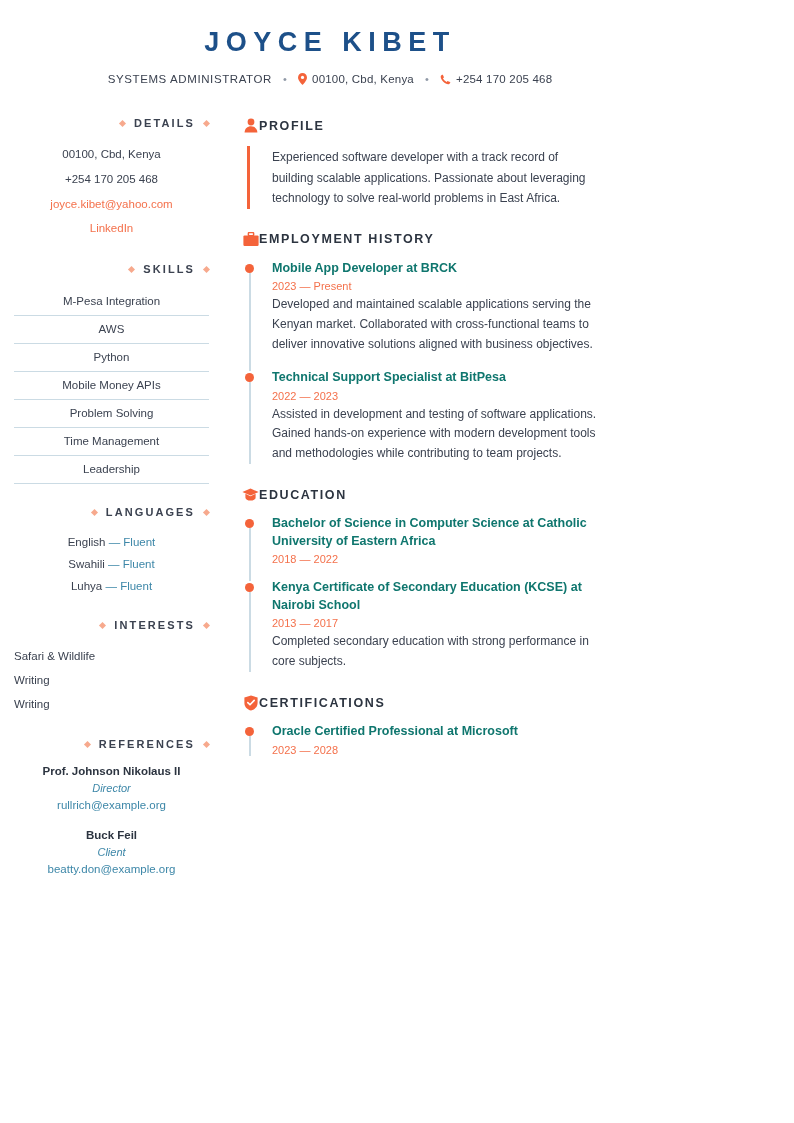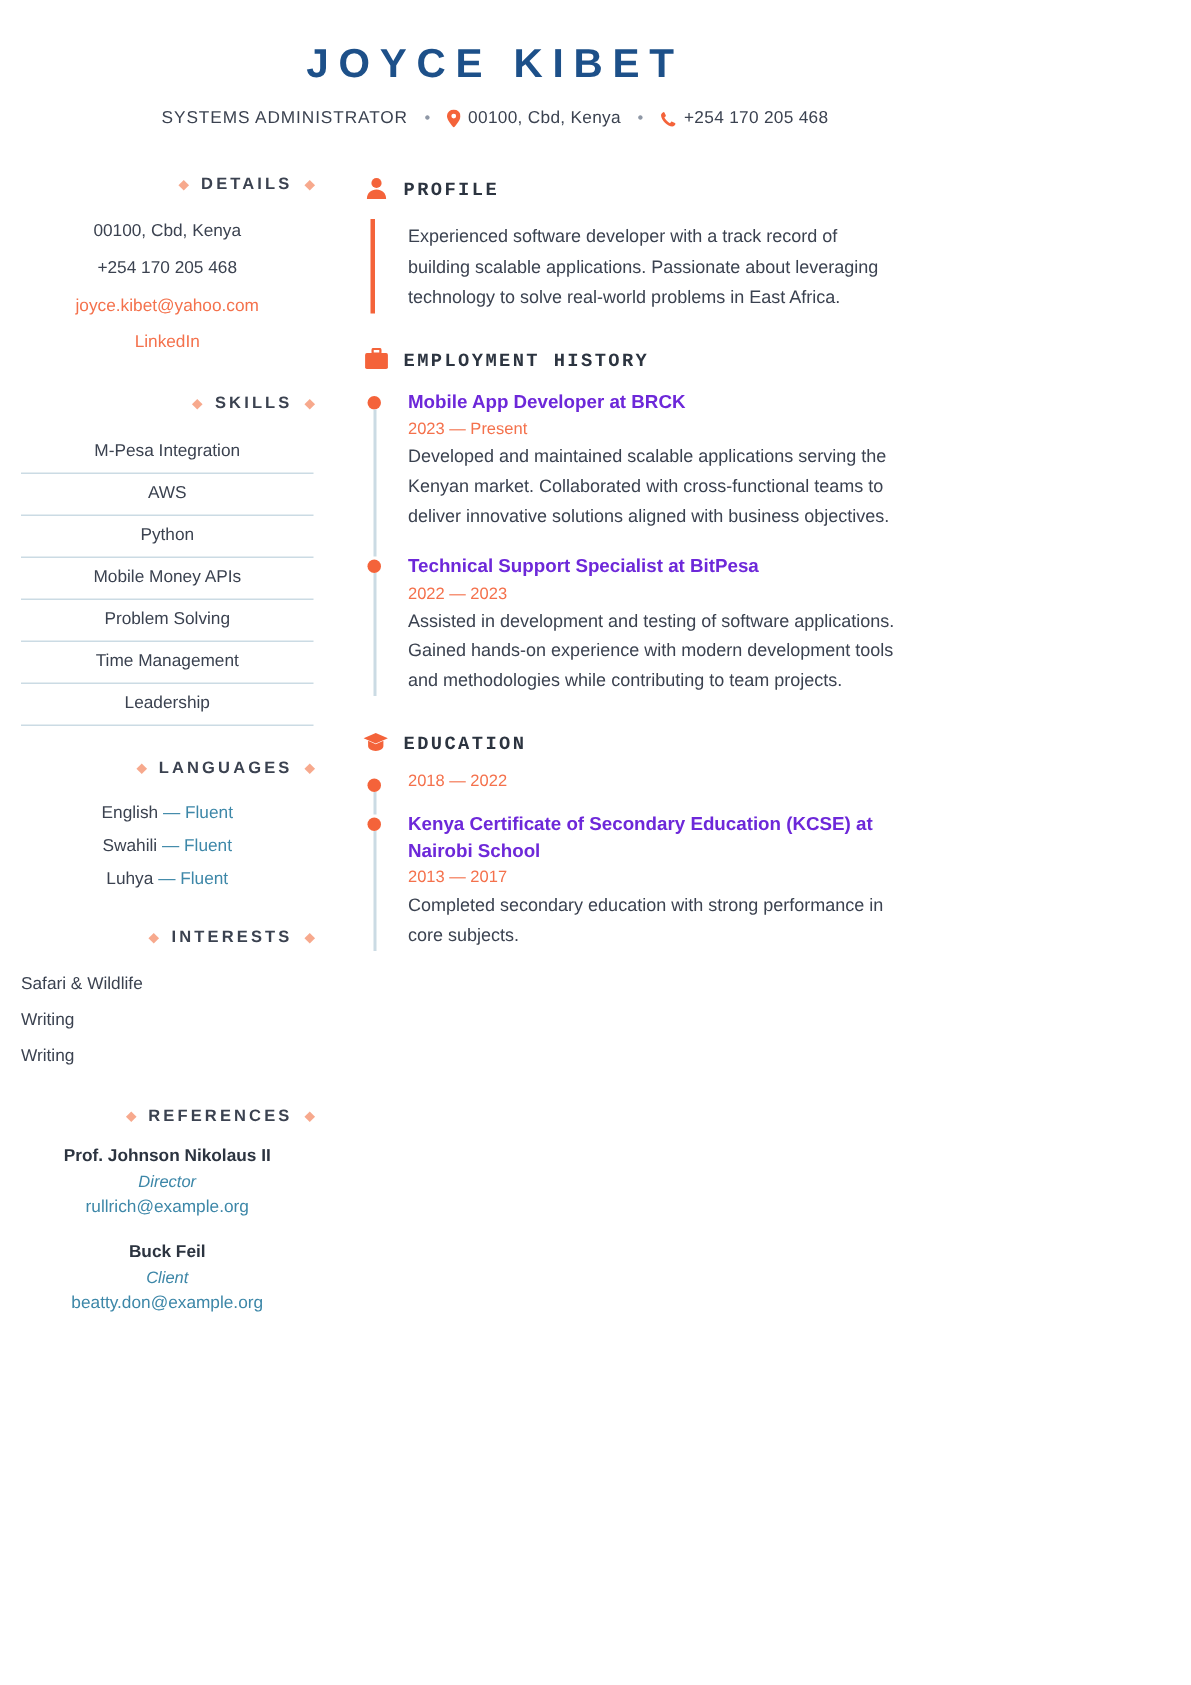--- a/index.html
+++ b/index.html
@@ -67,21 +67,21 @@
   .interest-item { font-size: 11.5px; padding: 6px 0; color: #3b4250; }
 
   
   .ref-block { text-align: center; margin-bottom: 14px; }
   .ref-name { font-size: 11.5px; font-weight: bold; color: #2c3440; padding: 2px 0; }
   .ref-role { font-size: 11px; font-style: italic; color: #3d87a8; padding: 3px 0; }
   .ref-mail { font-size: 11.5px; color: #3d87a8; padding: 2px 0; text-align: center; }
 
   
   .section { margin-bottom: 14px; }
-  .sec-head { display: flex; align-items: flex-end; gap: 10px; margin-bottom: 12px; font-family: Liberation Mono, monospace; }
+  .sec-head { display: flex; align-items: center; margin-bottom: 12px; }
   .sec-head .ico { width: 17px; height: 17px; display: flex; align-items: center; justify-content: center; }
   .sec-head .label {
     font-size: 12.5px; font-weight: bold; letter-spacing: 1.6px; color: #2c3440;
   }
 
   .profile-body {
     border-left: 3px solid #f4633a; padding: 1px 0 1px 22px; margin-left: 5px;
   }
   .profile-body p { font-size: 12px; line-height: 1.68; color: #3b4250; }
 
@@ -90,21 +90,21 @@
   .tl-item:last-child { padding-bottom: 4px; }
   .tl-dot {
     position: absolute; left: 3px; top: 4px;
     width: 9px; height: 9px; border-radius: 50%; background: #f4633a;
   }
   .tl-line {
     position: absolute; left: 6.5px; top: 13px; bottom: -2px;
     width: 2.5px; background: #cbdbe4;
   }
   .tl-item:last-child .tl-line { bottom: 4px; }
-  .tl-title { font-size: 12.5px; font-weight: bold; color: #6d28d9; line-height: 1.4; }
+  .tl-title { font-size: 12.5px; font-weight: bold; color: #0f766e; line-height: 1.4; }
   .tl-date { font-size: 11px; color: #f4714c; margin-top: 3px; }
   .tl-desc { font-size: 12px; line-height: 1.66; color: #3b4250; margin-top: 3px; }
 </style>
 </head>
 <body>
 
 <div class="page">
 
   <div class="header">
     <div class="full-name">JOYCE KIBET</div>
@@ -266,28 +266,46 @@
             <svg width="17" height="14" viewBox="0 0 17 14">
                 <path d="M8.5 0.6 L16.6 4.1 L8.5 7.6 L0.4 4.1 Z" fill="#f4633a"></path>
                 <path d="M3.4 5.8 V9.4 C3.4 11.4 5.7 12.6 8.5 12.6 C11.3 12.6 13.6 11.4 13.6 9.4 V5.8 L8.5 8.2 Z" fill="#f4633a"></path>
               </svg>
           </span>
           <span class="label">EDUCATION</span>
         </div>
         <div class="tl-item">
           <span class="tl-dot"></span>
           <span class="tl-line"></span>
+          <div class="tl-title">Bachelor of Science in Computer Science at Catholic University of Eastern Africa</div>
           <div class="tl-date">2018 — 2022</div>
         </div>
         <div class="tl-item">
           <span class="tl-dot"></span>
           <span class="tl-line"></span>
           <div class="tl-title">Kenya Certificate of Secondary Education (KCSE) at Nairobi School</div>
           <div class="tl-date">2013 — 2017</div>
           <div class="tl-desc">Completed secondary education with strong performance in core subjects.</div>
         </div>
       </div>
 
+      <div class="section" style="margin-top:18px;">
+        <div class="sec-head">
+          <span class="ico">
+            <svg width="14" height="16" viewBox="0 0 14 16">
+                <path d="M7 0.4 L13.6 2.6 V8 C13.6 12 10.6 14.6 7 15.6 C3.4 14.6 0.4 12 0.4 8 V2.6 Z" fill="#f4633a"></path>
+                <path d="M3.8 7.6 L6 9.8 L10.2 5.4" fill="none" stroke="#ffffff" stroke-width="1.6" stroke-linecap="round" stroke-linejoin="round"></path>
+              </svg>
+          </span>
+          <span class="label">CERTIFICATIONS</span>
+        </div>
+        <div class="tl-item">
+          <span class="tl-dot"></span>
+          <span class="tl-line"></span>
+          <div class="tl-title">Oracle Certified Professional at Microsoft</div>
+          <div class="tl-date">2023 — 2028</div>
+        </div>
+      </div>
 
 
     </div>
   </div>
 </div>
 
 </body></html>

